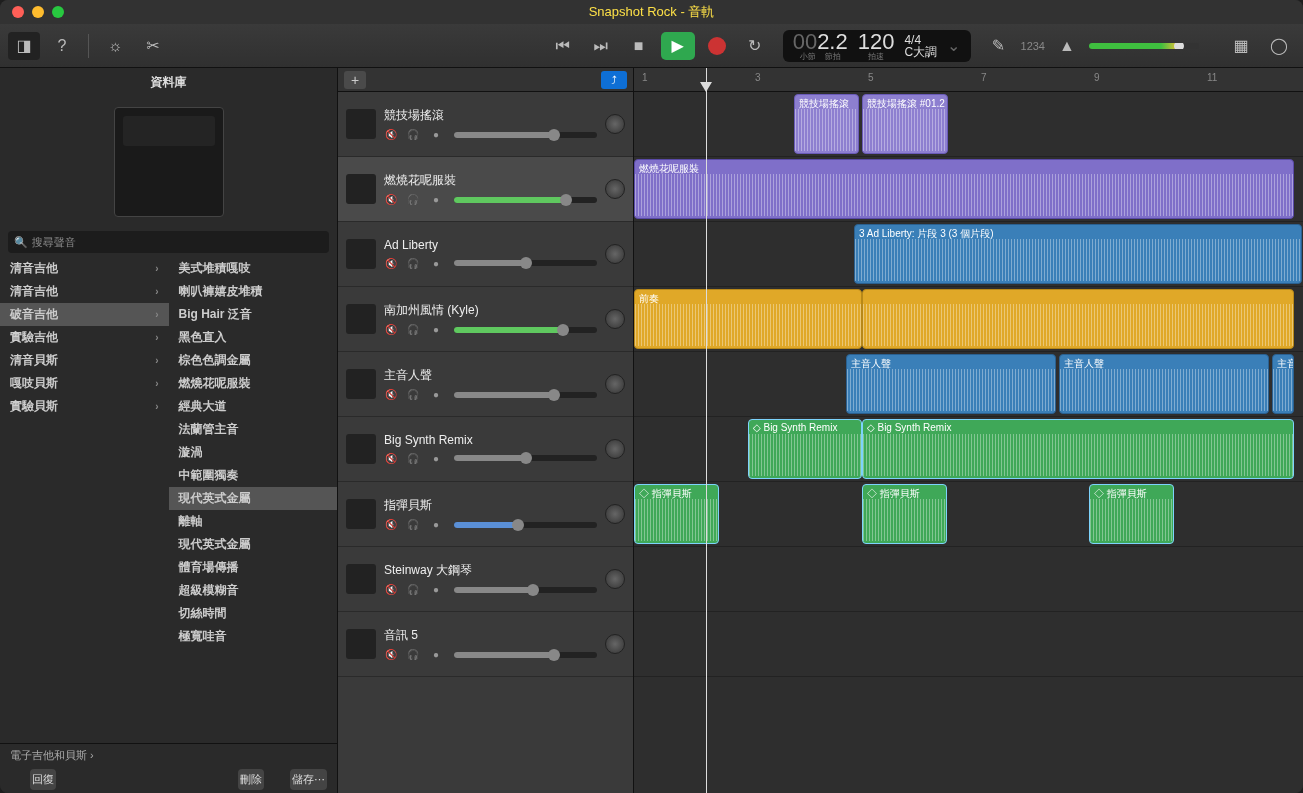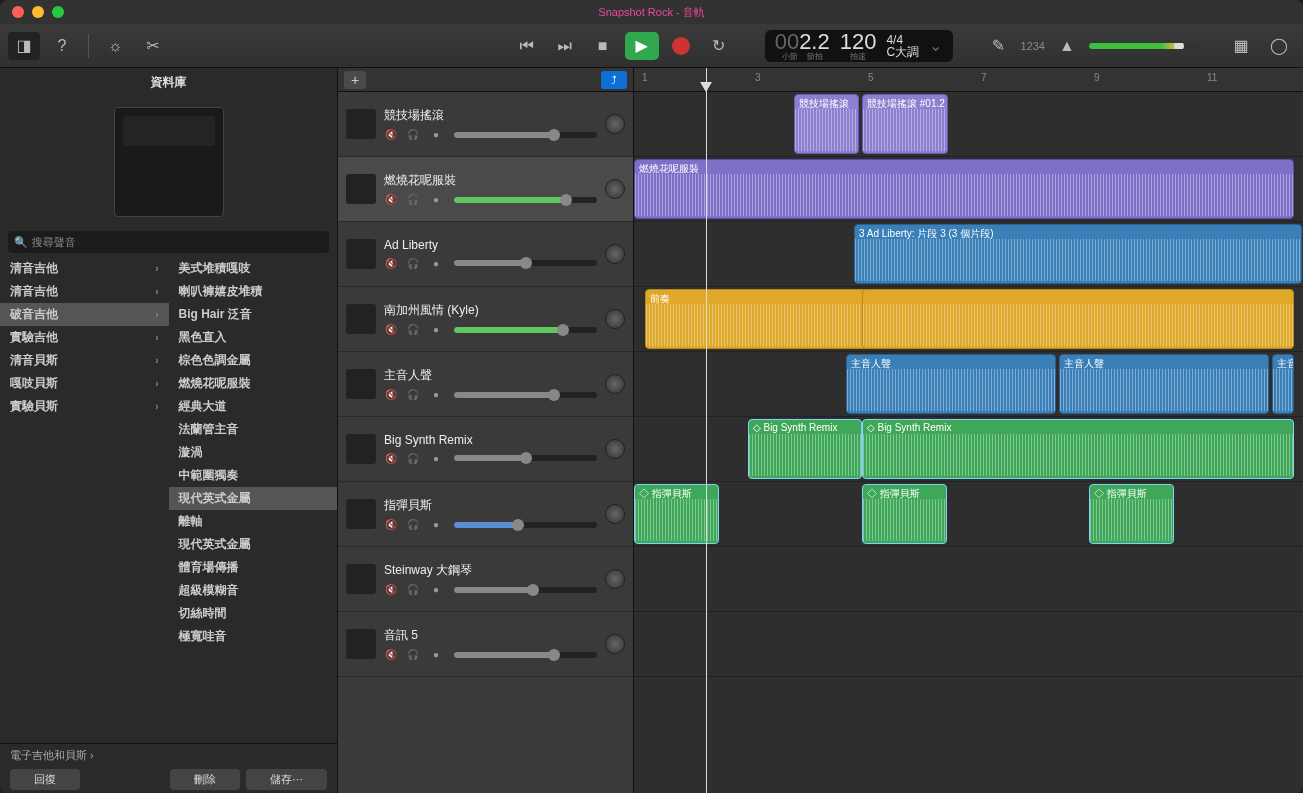--- a/index.html
+++ b/index.html
@@ -4,28 +4,28 @@
 <style>
 * { margin:0; padding:0; box-sizing:border-box; font-family:-apple-system,"Helvetica Neue",sans-serif; user-select:none; }
 body { background:#1e1e1e; width:1303px; height:793px; overflow:hidden; }
 .window { width:1303px; height:793px; background:#2a2a2a; display:flex; flex-direction:column; border-radius:8px; overflow:hidden; }
 
 
 .titlebar { height:24px; background:#323232; display:flex; align-items:center; position:relative; }
 .traffic { display:flex; gap:8px; padding-left:12px; }
 .dot { width:12px; height:12px; border-radius:50%; }
 .dot.red{background:#ff5f57}.dot.yellow{background:#febc2e}.dot.green{background:#28c840}
-.title { position:absolute; left:50%; transform:translateX(-50%); color:#ec4899; font-size:11px; }
+.title { position:absolute; left:50%; transform:translateX(-50%); color:#fde047; font-size:13px; }
 
 
 .toolbar { height:44px; background:linear-gradient(#3a3a3a,#303030); display:flex; align-items:center; padding:0 8px; gap:6px; border-bottom:1px solid #111; }
 .tool-btn { width:32px; height:28px; display:flex; align-items:center; justify-content:center; color:#bbb; font-size:16px; border-radius:4px; }
 .tool-btn.active { background:#222; }
 .divider { width:1px; height:24px; background:#555; margin:0 4px; }
-.lcd { background:#111; border-radius:6px; height:32px; display:flex; align-items:center; color:#ddd; padding:0 10px; gap:10px; font-variant-numeric:tabular-nums; margin:0 24px;justify-content:space-between;}
+.lcd { background:#111; border-radius:6px; height:32px; display:flex; align-items:center; color:#ddd; padding:0 10px; gap:10px; font-variant-numeric:tabular-nums; margin:0 6px;justify-content:space-between;}
 .lcd .big { font-size:22px; font-weight:300; }
 .lcd-col{display:flex;flex-direction:column;align-items:center;line-height:1}
 .lcd-col .lab{font-size:8px;color:#777}
 .play-btn { width:34px; height:28px; background:#2fa84f; border-radius:5px; display:flex; align-items:center; justify-content:center; color:#fff; }
 .rec-btn { width:18px;height:18px;background:#c33;border-radius:50%; }
 .vol-bar { width:110px; height:6px; background:#333; border-radius:3px; position:relative; overflow:hidden; margin-left:auto; margin-right:20px;}
 .vol-bar .fill { position:absolute; left:0; top:0; bottom:0; background:linear-gradient(90deg,#3fbf3f 80%,#efc038 100%); }
 .vol-bar .knob{position:absolute;top:-2px;width:10px;height:10px;background:#ddd;border-radius:50%}
 
 
@@ -39,21 +39,21 @@
 .amp::before{content:"";position:absolute;top:8px;left:8px;right:8px;height:30px;background:#242424;border-radius:3px}
 .search { margin:4px 8px; background:#1c1c1c; border-radius:4px; height:22px; display:flex; align-items:center; padding:0 6px; color:#888; font-size:11px; gap:4px;}
 .cols { flex:1; display:flex; overflow:hidden;}
 .col { width:50%; overflow-y:auto; font-size:12px; color:#ccc;font-weight:bold; }
 .col .row { padding:3px 10px; display:flex; align-items:center; justify-content:space-between; cursor:default;}
 .col .row.sel { background:#555; }
 .col .row .chev { color:#888; font-size:10px;}
 .lib-footer { height:50px; border-top:1px solid #111; display:flex; align-items:center; padding:0 10px; gap:6px; flex-direction:column; justify-content:center;}
 .lib-footer .bc{color:#aaa;font-size:11px;align-self:flex-start}
 .lib-footer .btns{display:flex;gap:6px;align-self:stretch;}
-.lib-footer button { background:#444; border:none; color:#ddd; font-size:11px; padding:3px 24px; border-radius:4px;}
+.lib-footer button { background:#444; border:none; color:#ddd; font-size:11px; padding:3px 2px; border-radius:4px;margin-left:20px;}
 .lib-footer .sp{flex:1}
 
 
 .tracks-col { width:296px; background:#3a3a3a; display:flex; flex-direction:column; border-right:1px solid #111;}
 .tracks-hdr { height:24px; background:#333; display:flex; align-items:center; padding:0 6px; gap:6px; border-bottom:1px solid #111;}
 .add-btn { width:22px;height:18px;background:#4a4a4a;border-radius:3px;display:flex;align-items:center;justify-content:center;color:#ccc;font-size:14px;}
 .catch-btn{margin-left:auto;background:#0e6fd6;color:#fff;width:26px;height:18px;border-radius:3px;display:flex;align-items:center;justify-content:center;font-size:11px}
 .track { height:65px; border-bottom:1px solid #2a2a2a; display:flex; padding:4px 8px; gap:8px; align-items:center;}
 .track.sel{background:#4a4a4a}
 .ticon { width:30px; height:30px; background:#222; border-radius:3px; flex-shrink:0;}
@@ -425,21 +425,21 @@
               <div class="wave"></div>
             </div>
           </div>
           <div class="lane">
             <div class="region blue" style="left: 211px; width: 448px; margin-left: 9px;">
               <div class="rt">3  Ad Liberty: 片段 3 (3 個片段)</div>
               <div class="wave"></div>
             </div>
           </div>
           <div class="lane">
-            <div class="region yellow" style="left: 11px; width: 228px;">
+            <div class="region yellow" style="left: 0px; width: 228px;">
               <div class="rt">前奏</div>
               <div class="wave"></div>
             </div>
             <div class="region yellow" style="left: 228px; width: 432px;">
               <div class="wave"></div>
             </div>
           </div>
           <div class="lane">
             <div class="region blue" style="left: 212px; width: 210px;">
               <div class="rt">主音人聲</div>

